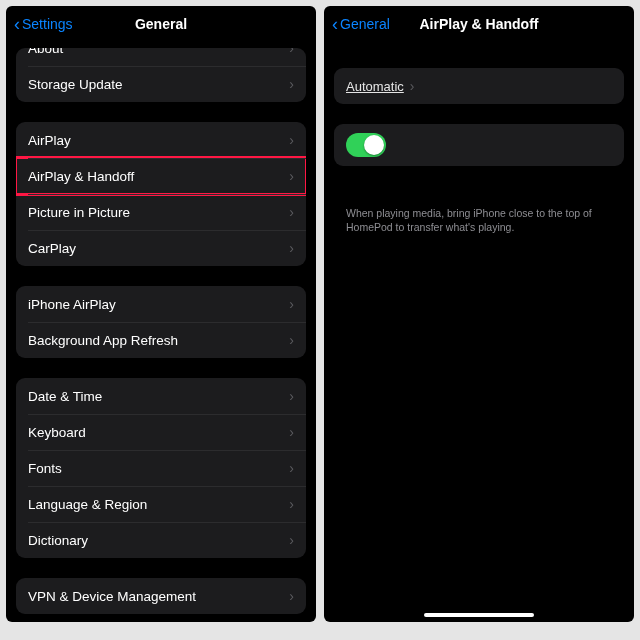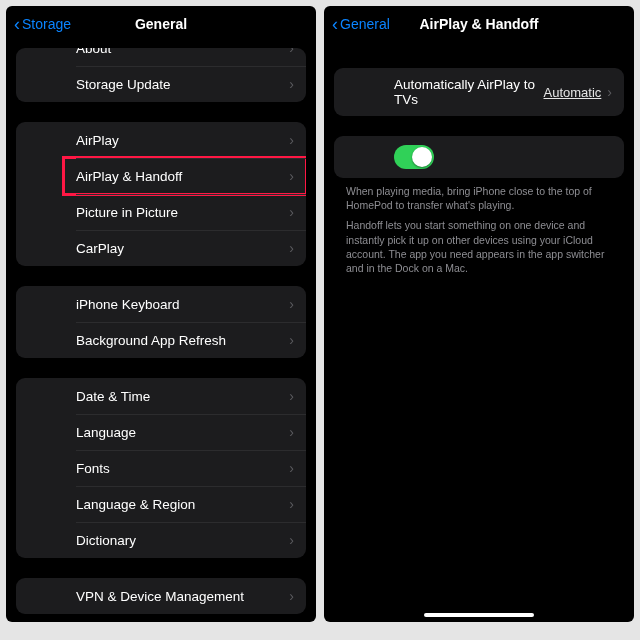--- a/index.html
+++ b/index.html
@@ -54,21 +54,20 @@
   }
   .content {
     padding: 0 10px 10px 10px;
     overflow: hidden;
   }
   .group {
     background: #1c1c1e;
     border-radius: 9px;
     margin-top: 20px;
     overflow: hidden;
-    padding-left: 48px;
   }
   .group.first { margin-top: 6px; }
   .row {
     display: flex;
     align-items: center;
     justify-content: space-between;
     padding: 9px 12px;
     min-height: 36px;
     position: relative;
   }
@@ -93,21 +92,22 @@
     font-size: 14px;
   }
   .highlight {
     outline: 3px solid #ff1744;
     outline-offset: -1px;
   }
   .footer-text {
     color: #8e8e93;
     font-size: 10.5px;
     line-height: 1.35;
-    padding: 6px 12px 0 12px;
+    padding: 0 12px 0 12px;
+    margin-top: 40px;
   }
   .toggle {
     width: 40px;
     height: 24px;
     border-radius: 12px;
     position: relative;
     flex-shrink: 0;
   }
   .toggle .knob {
     position: absolute;
@@ -134,21 +134,21 @@
   }
   .row.cut-top { margin-top: -18px; }
 </style>
 </head>
 <body>
 
 <div class="phone">
   <div class="navbar">
     <div class="nav-back">
       <span class="chev">‹</span>
-      <span>Storage</span>
+      <span>Settings</span>
     </div>
     <div class="nav-title">General</div>
   </div>
 
   <div class="content">
 
     <div class="group first">
       <div class="row cut-top">
         <span class="label">About</span>
         <span class="right">
@@ -185,42 +185,42 @@
       <div class="row">
         <span class="label">CarPlay</span>
         <span class="right">
             <span class="chevron">›</span>
           </span>
       </div>
     </div>
 
     <div class="group">
       <div class="row">
-        <span class="label">iPhone Keyboard</span>
+        <span class="label">iPhone AirPlay</span>
         <span class="right">
             <span class="chevron">›</span>
           </span>
       </div>
       <div class="row">
         <span class="label">Background App Refresh</span>
         <span class="right">
             <span class="chevron">›</span>
           </span>
       </div>
     </div>
 
     <div class="group">
       <div class="row">
         <span class="label">Date &amp; Time</span>
         <span class="right">
             <span class="chevron">›</span>
           </span>
       </div>
       <div class="row">
-        <span class="label">Language</span>
+        <span class="label">Keyboard</span>
         <span class="right">
             <span class="chevron">›</span>
           </span>
       </div>
       <div class="row">
         <span class="label">Fonts</span>
         <span class="right">
             <span class="chevron">›</span>
           </span>
       </div>
@@ -255,36 +255,34 @@
     <div class="nav-back">
       <span class="chev">‹</span>
       <span>General</span>
     </div>
     <div class="nav-title">AirPlay &amp; Handoff</div>
   </div>
 
   <div class="content">
     <div class="group" style="margin-top:26px">
       <div class="row">
-        <span class="label">Automatically AirPlay to TVs</span>
         <span class="right">
           <span class="value">Automatic</span>
           <span class="chevron">›</span>
         </span>
       </div>
     </div>
 
     <div class="group">
       <div class="row">
         <span class="right">
           <span class="toggle on">
               <span class="knob"></span>
             </span>
         </span>
       </div>
     </div>
     <div class="footer-text">When playing media, bring iPhone close to the top of HomePod to transfer what's playing.</div>
 
-    <div class="footer-text">Handoff lets you start something on one device and instantly pick it up on other devices using your iCloud account. The app you need appears in the app switcher and in the Dock on a Mac.</div>
   </div>
 
   <div class="home-indicator"></div>
 </div>
 
 </body></html>

